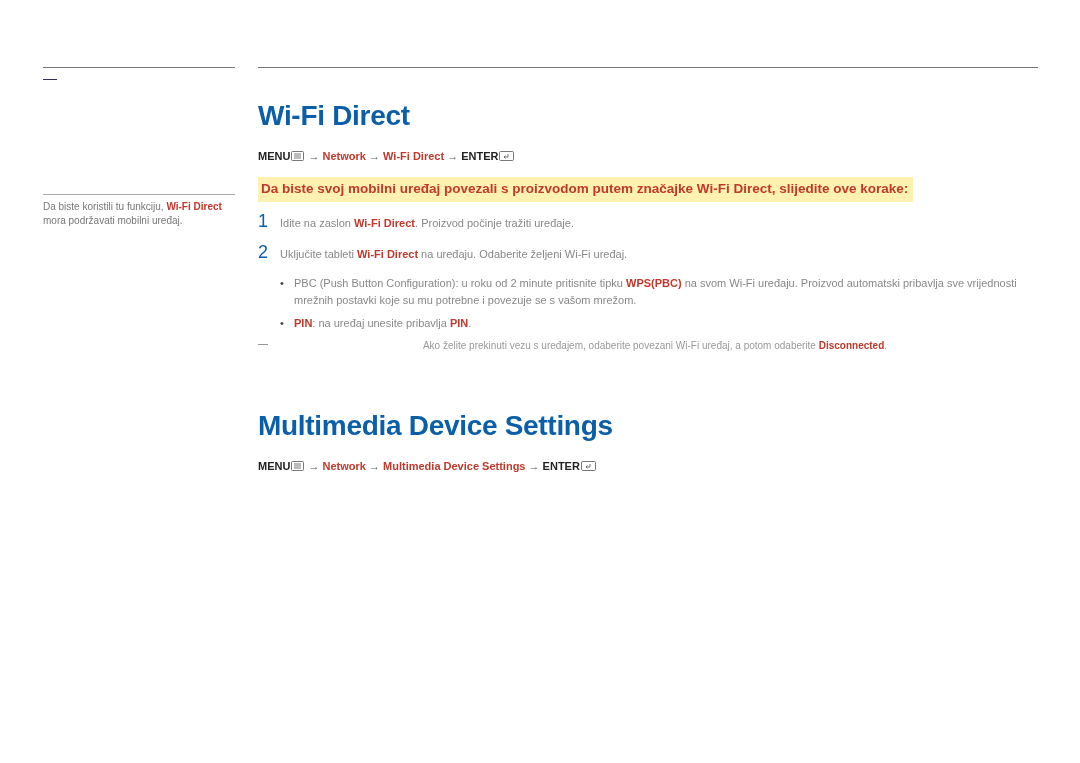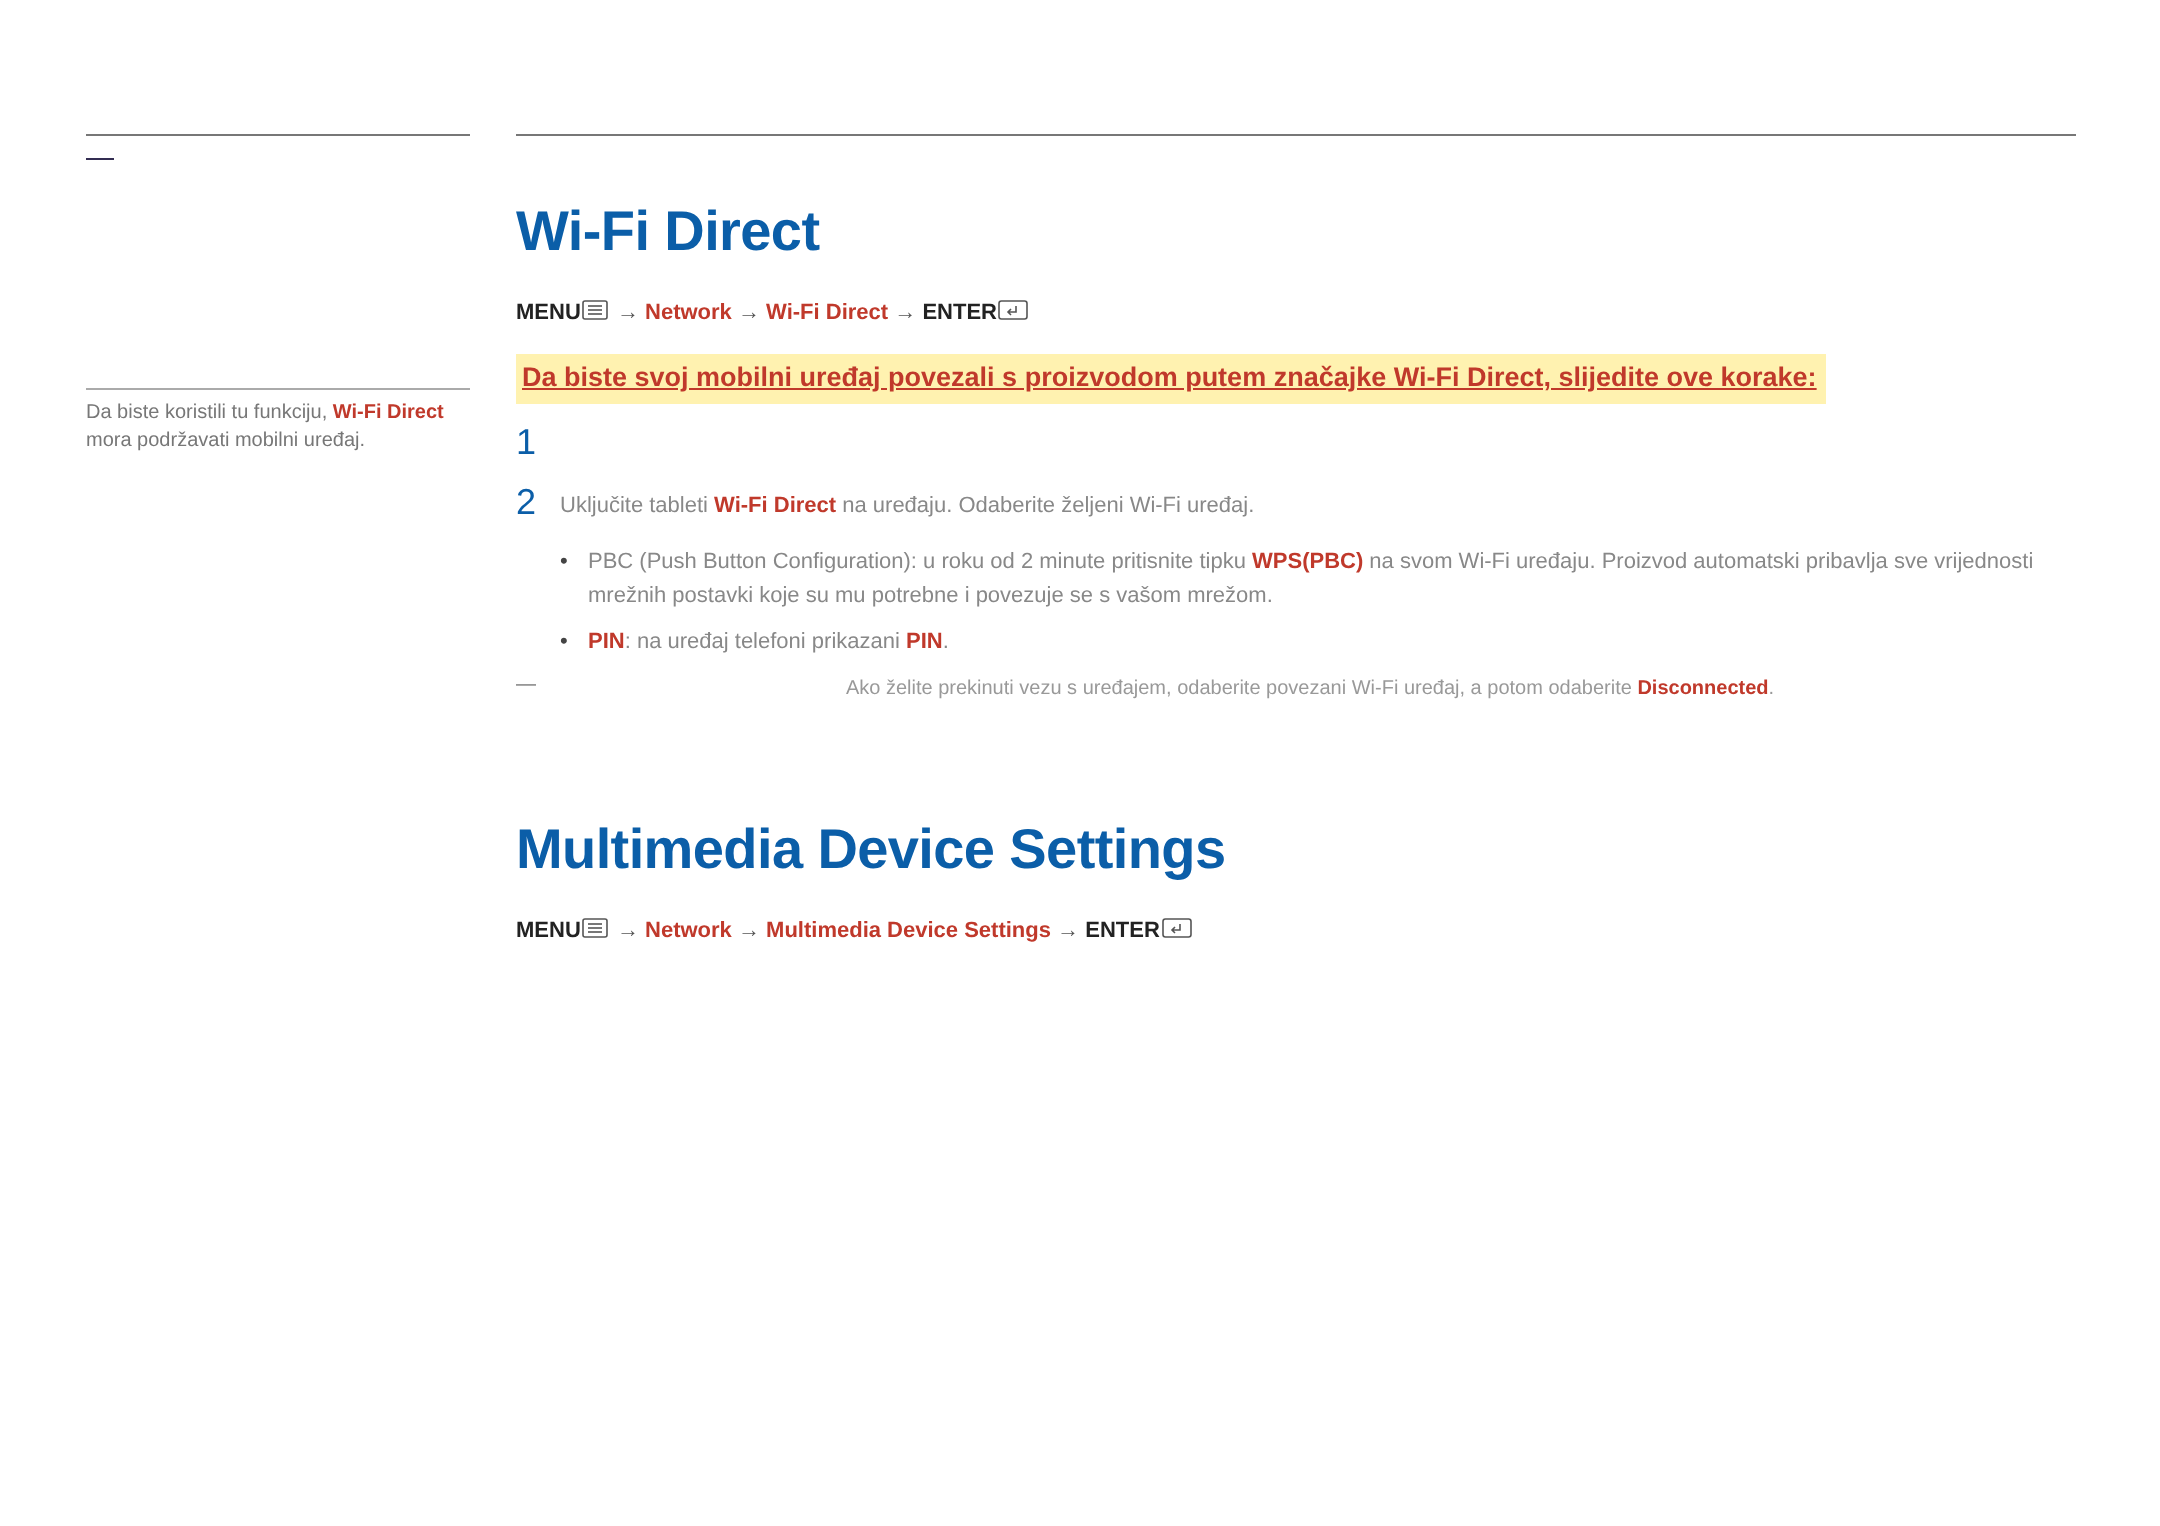--- a/index.html
+++ b/index.html
@@ -81,21 +81,20 @@
   }
   .sub-head {
     display: inline-block;
     background: #fff2b0;
     color: #c0392b;
     font-weight: 700;
     font-size: 13.5px;
     padding: 3px 5px 3px 3px;
     margin: 6px 16px 10px 0;
     line-height: 1.4;
-    text-decoration: underline;
   }
   .step-row {
     display: flex;
     align-items: flex-start;
     margin-bottom: 12px;
   }
   .step-num {
     color: #0b5ea8;
     font-size: 18px;
     font-weight: 400;
@@ -179,35 +178,38 @@
           <rect x="0.5" y="0.5" width="14" height="9" rx="1.2" fill="none" stroke="#555" stroke-width="0.8"></rect>
           <path d="M9 3 L9 6 L5 6 M6.5 4.5 L5 6 L6.5 7.5" fill="none" stroke="#555" stroke-width="0.8"></path>
         </svg></span>
   </div>
 
 
   <div><span class="sub-head">Da biste svoj mobilni uređaj povezali s proizvodom putem značajke Wi-Fi Direct, slijedite ove korake:</span></div>
 
   <div class="step-row">
     <div class="step-num">1</div>
+    <div class="step-text">
+      <span>Idite na zaslon </span><span class="hl">Wi-Fi Direct</span><span>. Proizvod počinje tražiti uređaje.</span>
+    </div>
   </div>
 
   <div class="step-row">
     <div class="step-num">2</div>
     <div class="step-text">
       <span>Uključite tableti </span><span class="hl">Wi-Fi Direct</span><span> na uređaju. Odaberite željeni Wi-Fi uređaj.</span>
     </div>
   </div>
 
   <ul class="bullets">
     <li>
       <span>PBC (Push Button Configuration): u roku od 2 minute pritisnite tipku </span><span class="hl">WPS(PBC)</span><span> na svom Wi-Fi uređaju. Proizvod automatski pribavlja sve vrijednosti mrežnih postavki koje su mu potrebne i povezuje se s vašom mrežom.</span>
     </li>
     <li>
-      <span class="hl">PIN</span><span>: na uređaj telefoni prikazani </span><span class="hl">PIN</span><span>.</span>
+      <span class="hl">PIN</span><span>: na uređaj unesite pribavlja </span><span class="hl">PIN</span><span>.</span>
     </li>
   </ul>
 
   <div class="footnote">
     <span>Ako želite prekinuti vezu s uređajem, odaberite povezani Wi-Fi uređaj, a potom odaberite </span><span class="hl">Disconnected</span><span>.</span>
   </div>
 
   <div class="section2">
     <h1>Multimedia Device Settings</h1>
 

